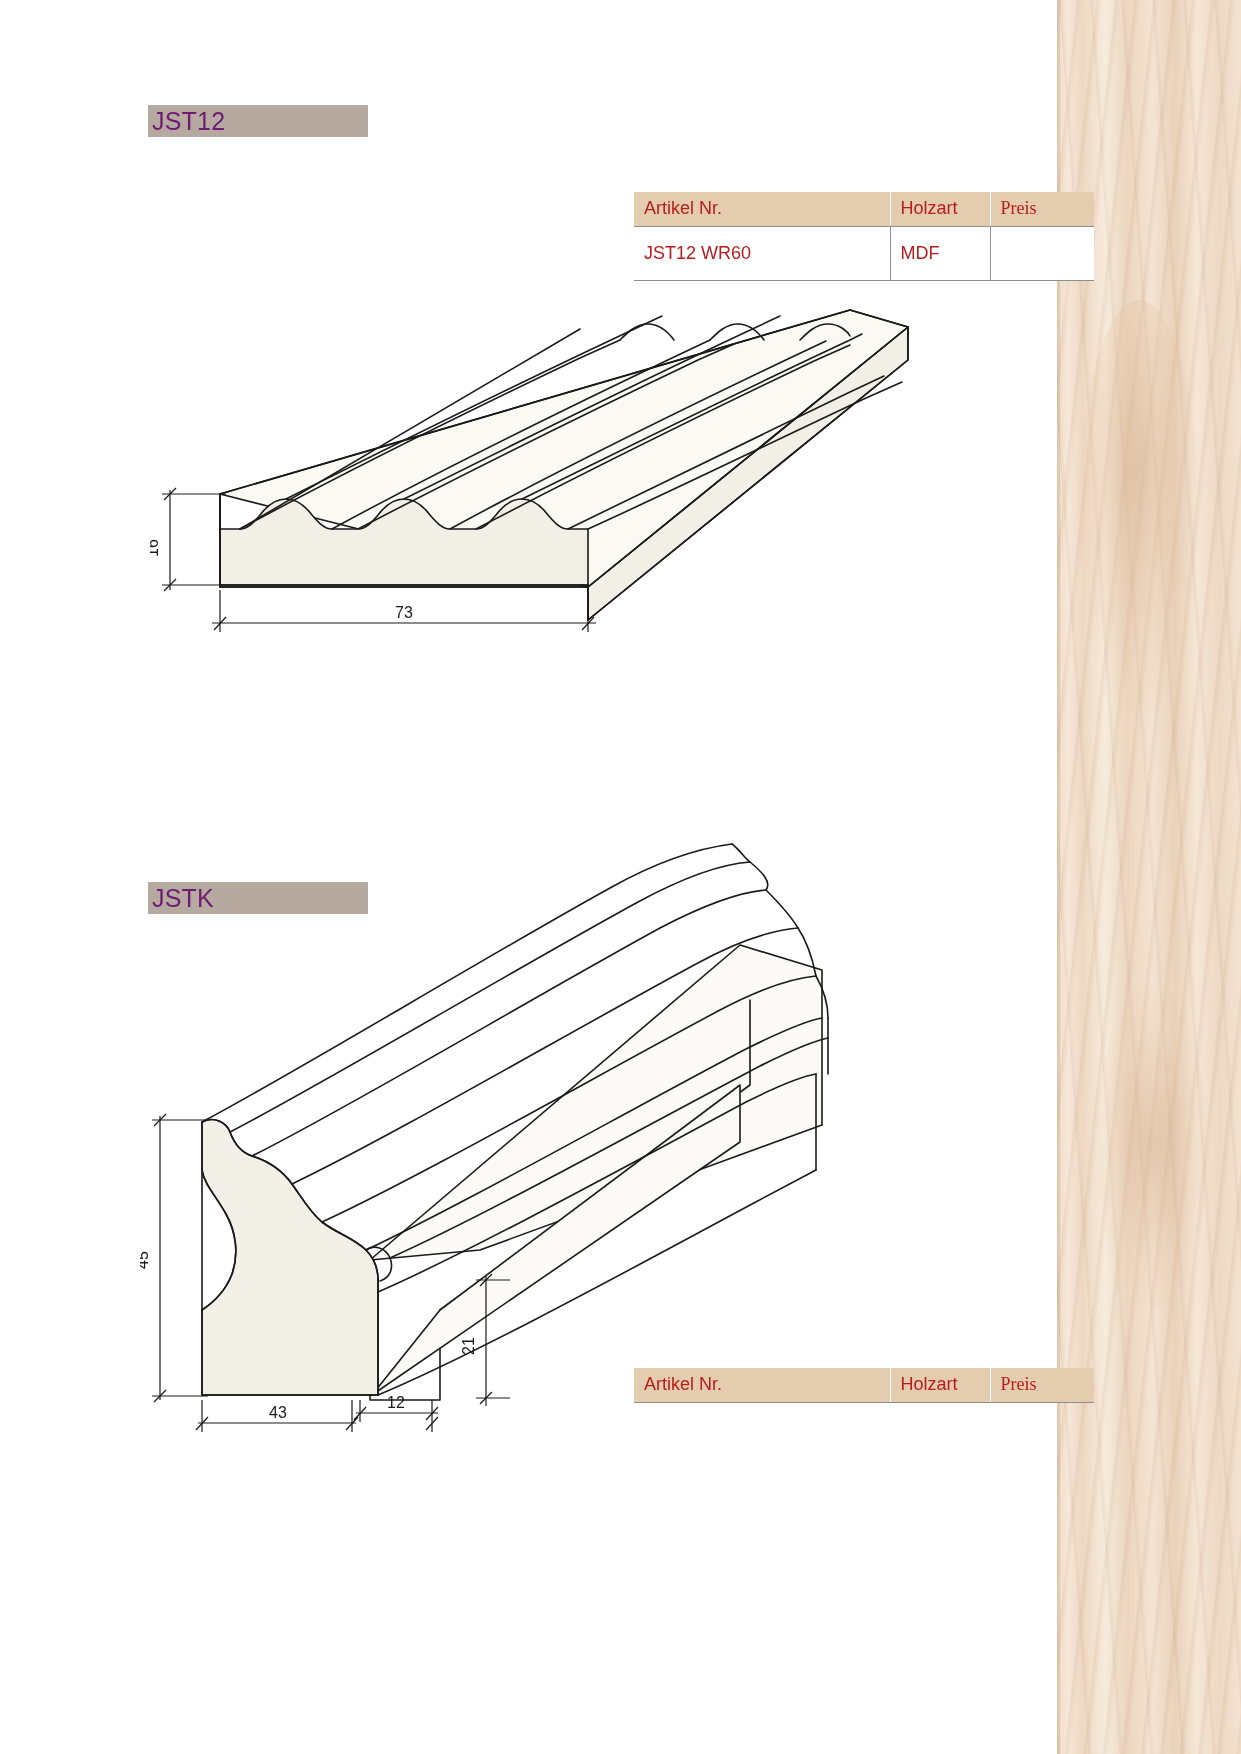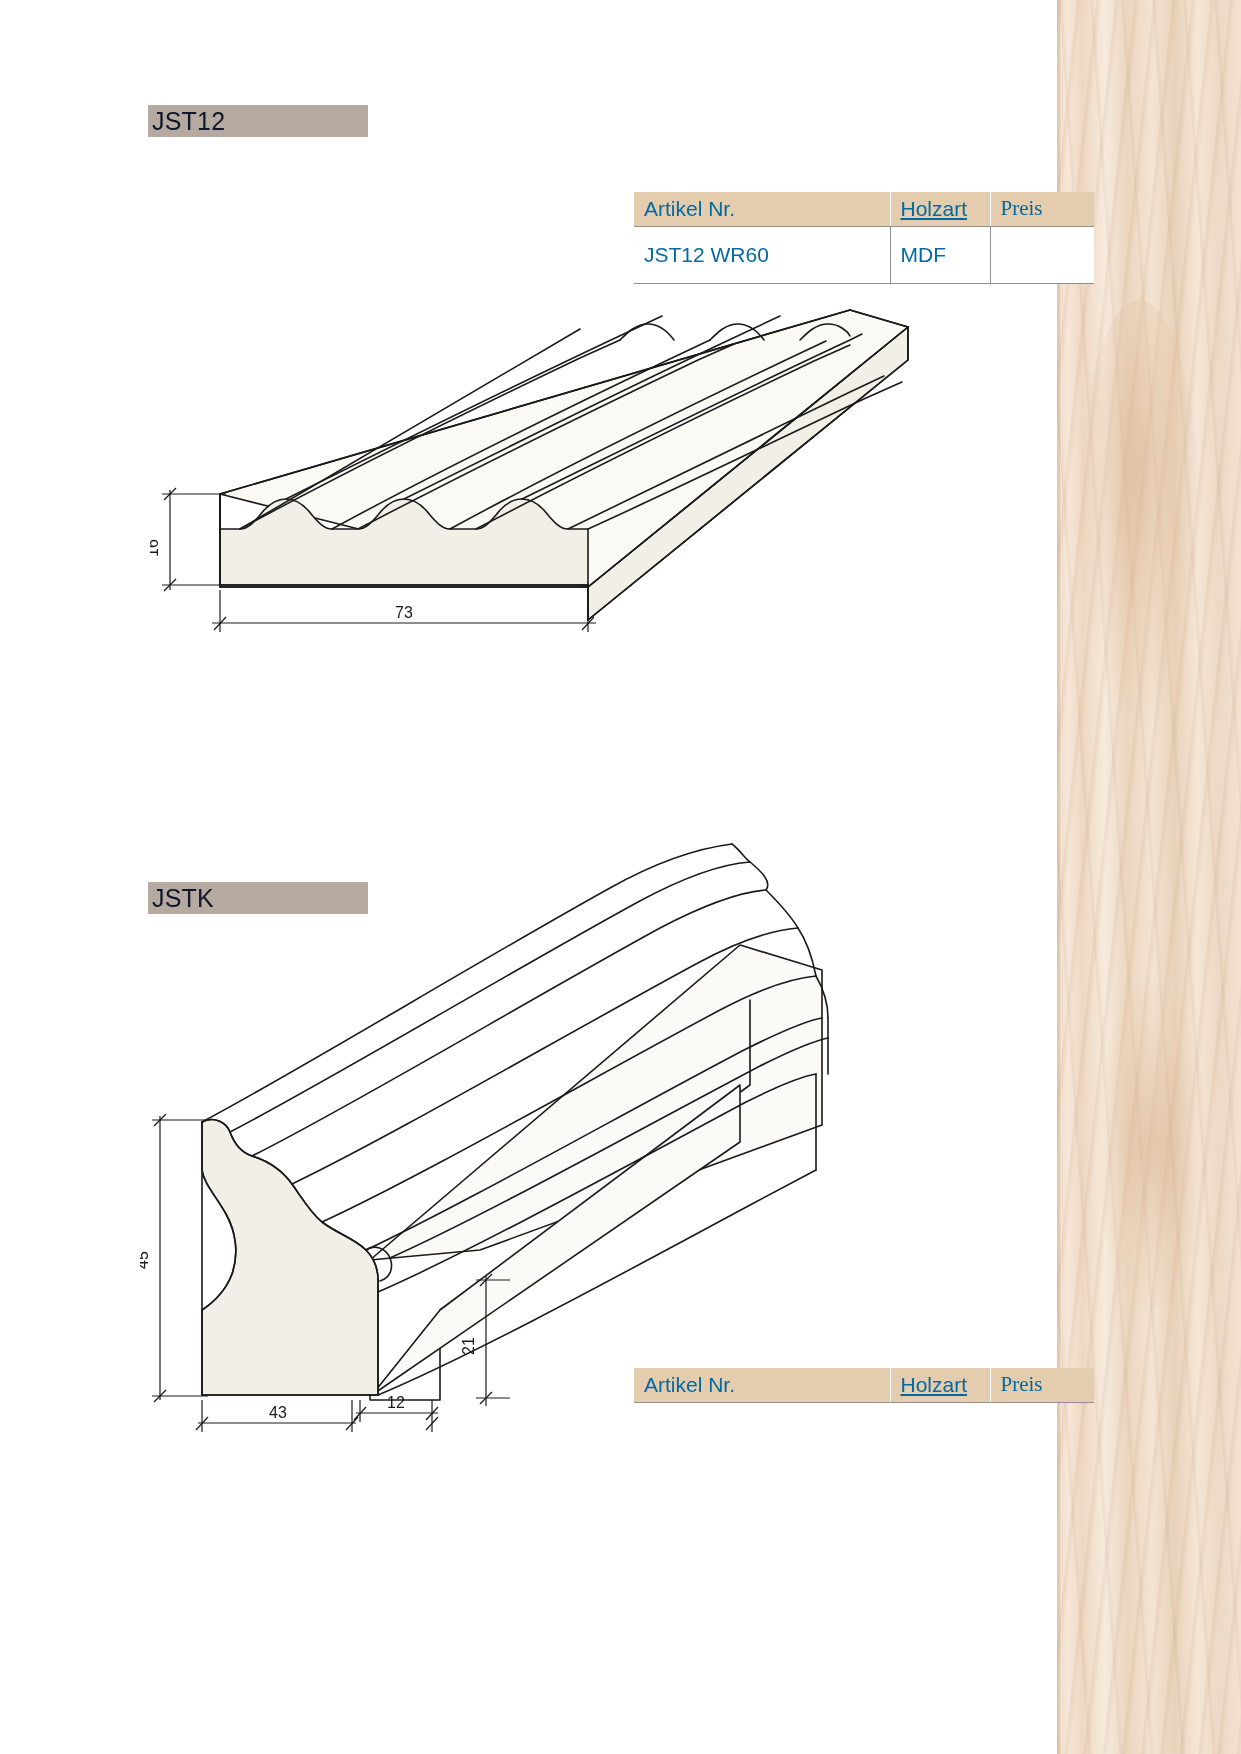--- a/index.html
+++ b/index.html
@@ -83,35 +83,35 @@
     background: #e3c9ae;
   }
 
   
   .sec-title {
     position: absolute;
     height: 32px;
     width: 220px;
     background: #b5a9a0;
     font-size: 25px;
-    color: #0f172a;
+    color: #701a75;
     line-height: 32px;
     padding-left: 4px;
     box-sizing: border-box;
     letter-spacing: 0.2px;
   }
   #title-jst12 { left: 148px; top: 105px; }
   #title-jstk  { left: 148px; top: 882px; }
 
   
   table.parts {
     position: absolute;
     border-collapse: collapse;
-    font-size: 21px;
-    color: #0369a1;
+    font-size: 18px;
+    color: #b91c1c;
   }
   table.parts th {
     background: #e4cdaf;
     font-weight: normal;
     height: 34px;
     border-right: 1.5px solid #ffffff;
     border-bottom: 1.5px solid #8f8f8f;
     text-align: left;
     padding: 0 10px;
     box-sizing: border-box;
@@ -121,21 +121,21 @@
     height: 39px;
     border-right: 1.5px solid #8f8f8f;
     border-bottom: 1.5px solid #8f8f8f;
     padding: 16px 10px;
     box-sizing: border-box;
     background: #ffffff;
     vertical-align: middle;
   }
   table.parts td:last-child { border-right: none; }
   .col-art { width: 256px; }
-  .col-holz { width: 100px; text-decoration: underline; }
+  .col-holz { width: 100px; }
   .col-preis { width: 104px; font-family: Liberation Serif, serif; }
   th.center, td.center { text-align: center; }
 
   #table-jst12 { left: 634px; top: 192px; }
   #table-jstk  { left: 634px; top: 1368px; }
 
   
   .drawing {
     position: absolute;
   }

